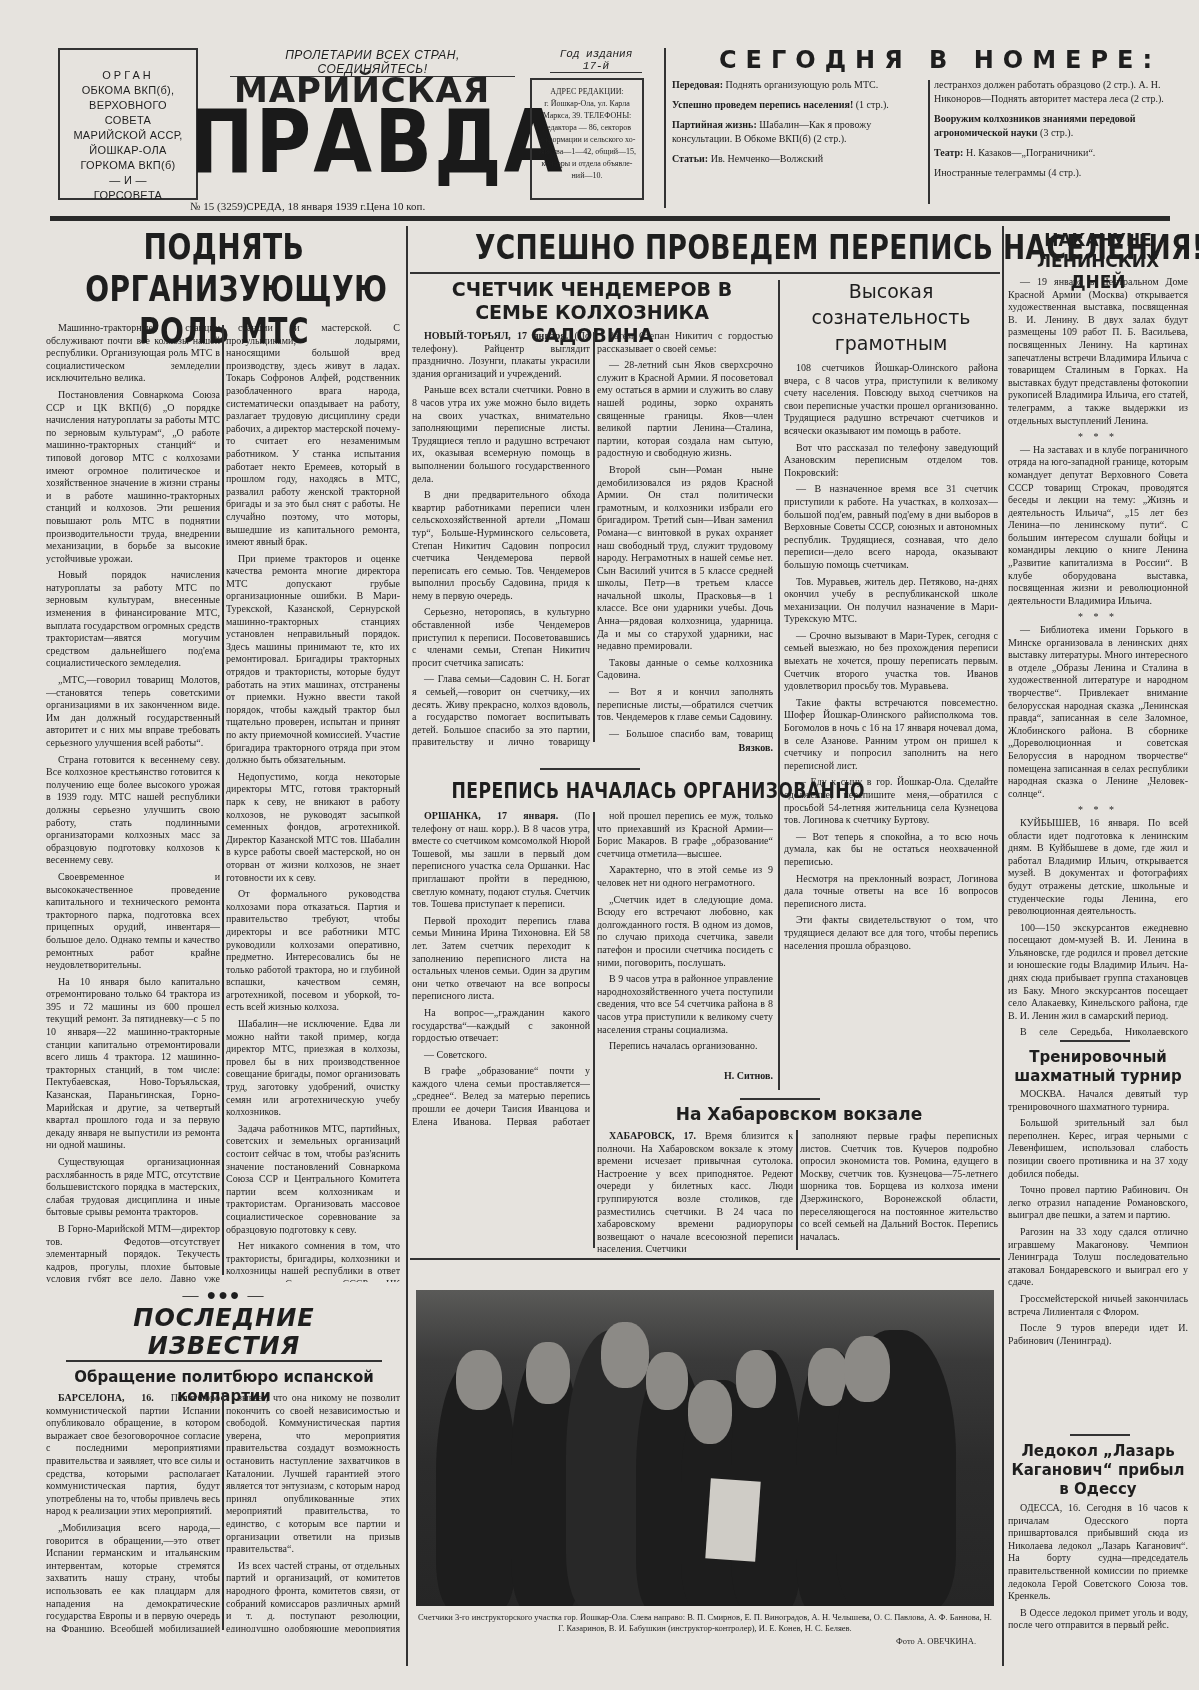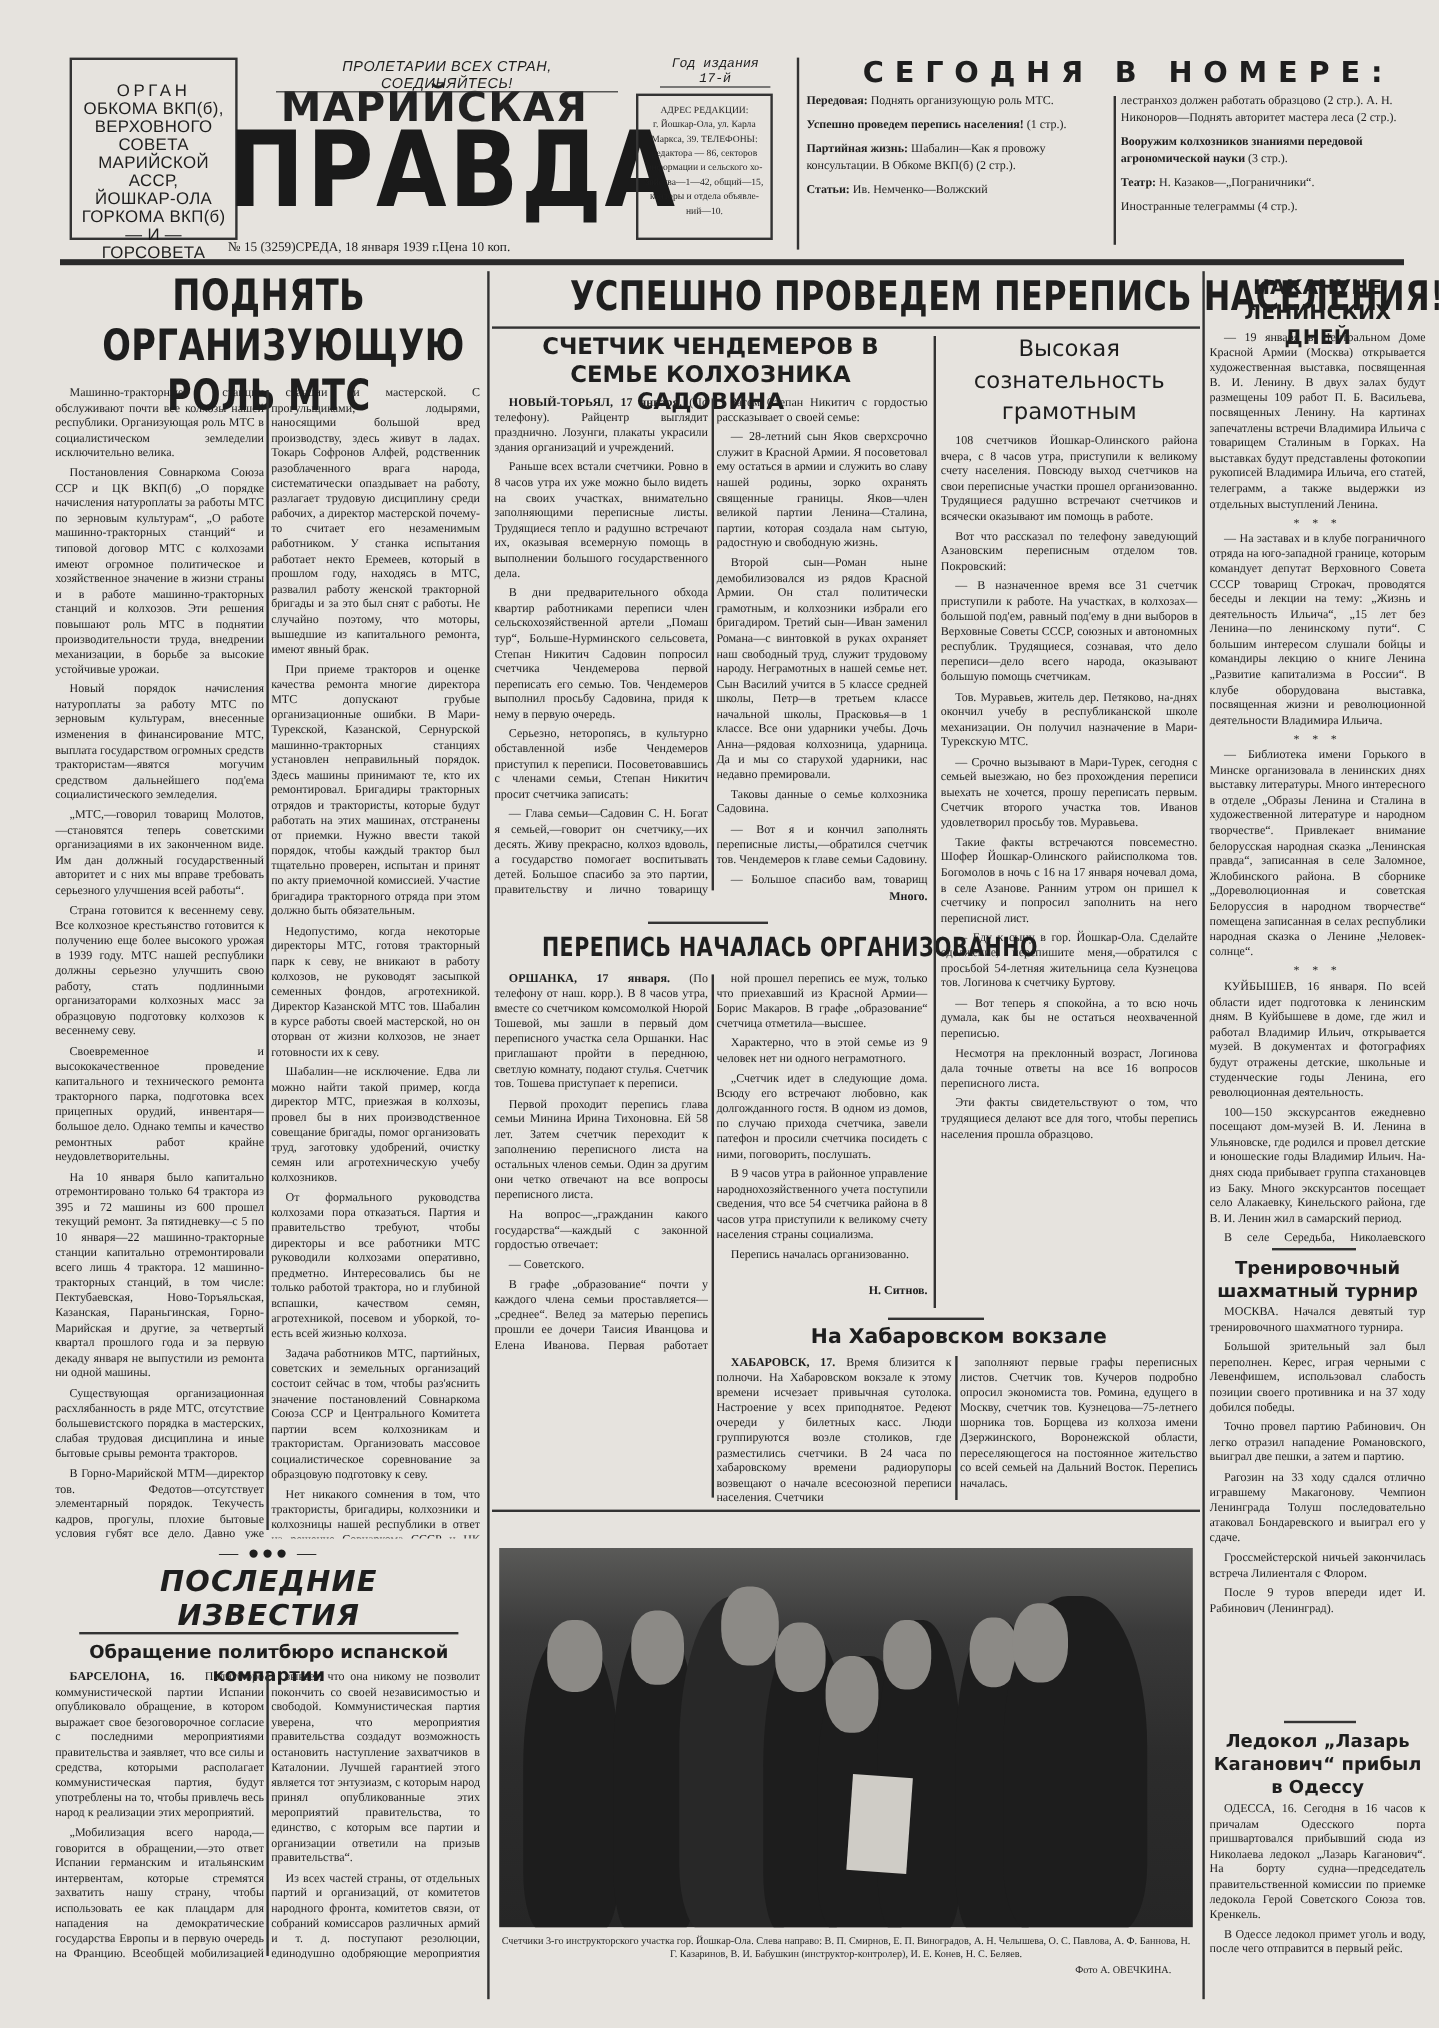--- a/index.html
+++ b/index.html
@@ -1,20 +1,20 @@
 <!DOCTYPE html>
 <html><head>
 <meta charset="utf-8">
 <style>
   html,body{margin:0;padding:0;}
   body{width:1199px;height:1690px;background:#e6e3de;font-family:"Liberation Serif",serif;color:#1e1e1e;position:relative;overflow:hidden;}
   .page{position:absolute;left:40px;top:40px;width:1150px;height:1640px;}
   .abs{position:absolute;}
   .boxed{border:2px solid #333;box-sizing:border-box;}
-  .hdr-organ{left:18px;top:8px;width:140px;height:152px;text-align:center;font-size:14px;line-height:15px;padding-top:18px;box-sizing:border-box;font-family:"Liberation Sans",sans-serif;letter-spacing:0.3px;}
+  .hdr-organ{left:18px;top:8px;width:140px;height:152px;text-align:center;font-size:11px;line-height:15px;padding-top:18px;box-sizing:border-box;font-family:"Liberation Sans",sans-serif;letter-spacing:0.3px;}
   .slogan{left:190px;top:8px;width:285px;text-align:center;font-style:italic;font-size:12px;border-bottom:1.5px solid #333;font-family:"Liberation Sans",sans-serif;letter-spacing:0.5px;}
   .title1{left:152px;top:30px;width:340px;text-align:center;font-family:"DejaVu Sans",sans-serif;font-weight:bold;font-size:34px;letter-spacing:1px;color:#222;}
   .title2{left:150px;top:60px;width:350px;text-align:center;font-family:"DejaVu Sans",sans-serif;font-weight:900;font-size:76px;line-height:84px;letter-spacing:2px;color:#1a1a1a;transform:scaleY(1.15);}
   .issue-line{left:150px;top:160px;width:330px;font-size:11px;display:flex;font-family:"Liberation Serif",serif;}
   .year{left:510px;top:8px;width:92px;font-style:italic;font-size:11px;border-bottom:1.5px solid #333;text-align:center;font-family:Liberation Mono, monospace;}
   .address{left:490px;top:38px;width:114px;height:122px;font-size:8px;line-height:12px;text-align:center;padding:6px 4px;box-sizing:border-box;}
   .today-title{left:655px;top:6px;width:490px;text-align:center;font-family:"DejaVu Sans",sans-serif;font-weight:bold;font-size:24px;letter-spacing:9px;}
   .today-col{font-size:10px;line-height:14px;}
   .today-col p{margin:0 0 6px 0;}
   .today-col b{font-weight:bold;}
@@ -103,22 +103,22 @@
     <p>На 10 января было капитально отремонтировано только 64 трактора из 395 и 72 машины из 600 прошел текущий ремонт. За пятидневку—с 5 по 10 января—22 машинно-тракторные станции капитально отремонтировали всего лишь 4 трактора. 12 машинно-тракторных станций, в том числе: Пектубаевская, Ново-Торъяльская, Казанская, Параньгинская, Горно-Марийская и другие, за четвертый квартал прошлого года и за первую декаду января не выпустили из ремонта ни одной машины.</p>
     <p>Существующая организационная расхлябанность в ряде МТС, отсутствие большевистского порядка в мастерских, слабая трудовая дисциплина и иные бытовые срывы ремонта тракторов.</p>
     <p>В Горно-Марийской МТМ—директор тов. Федотов—отсутствует элементарный порядок. Текучесть кадров, прогулы, плохие бытовые условия губят все дело. Давно уже разобрано 14 тракторов, части от них перепутаны, и люди не могут найти конца, с чего начать сборку машин.</p>
 
   </div>
   <div class="abs vline" style="left:182px;top:285px;height:950px;"></div>
   <div class="abs col" style="left:186px;top:282px;width:174px;height:960px;overflow:hidden;">
     <p>станции и мастерской. С прогульщиками, лодырями, наносящими большой вред производству, здесь живут в ладах. Токарь Софронов Алфей, родственник разоблаченного врага народа, систематически опаздывает на работу, разлагает трудовую дисциплину среди рабочих, а директор мастерской почему-то считает его незаменимым работником. У станка испытания работает некто Еремеев, который в прошлом году, находясь в МТС, развалил работу женской тракторной бригады и за это был снят с работы. Не случайно поэтому, что моторы, вышедшие из капитального ремонта, имеют явный брак.</p>
     <p>При приеме тракторов и оценке качества ремонта многие директора МТС допускают грубые организационные ошибки. В Мари-Турекской, Казанской, Сернурской машинно-тракторных станциях установлен неправильный порядок. Здесь машины принимают те, кто их ремонтировал. Бригадиры тракторных отрядов и трактористы, которые будут работать на этих машинах, отстранены от приемки. Нужно ввести такой порядок, чтобы каждый трактор был тщательно проверен, испытан и принят по акту приемочной комиссией. Участие бригадира тракторного отряда при этом должно быть обязательным.</p>
     <p>Недопустимо, когда некоторые директоры МТС, готовя тракторный парк к севу, не вникают в работу колхозов, не руководят засыпкой семенных фондов, агротехникой. Директор Казанской МТС тов. Шабалин в курсе работы своей мастерской, но он оторван от жизни колхозов, не знает готовности их к севу.</p>
+    <p>От формального руководства колхозами пора отказаться. Партия и правительство требуют, чтобы директоры и все работники МТС руководили колхозами оперативно, предметно. Интересовались бы не только работой трактора, но и глубиной вспашки, качеством семян, агротехникой, посевом и уборкой, то-есть всей жизнью колхоза.</p>
     <p>Шабалин—не исключение. Едва ли можно найти такой пример, когда директор МТС, приезжая в колхозы, провел бы в них производственное совещание бригады, помог организовать труд, заготовку удобрений, очистку семян или агротехническую учебу колхозников.</p>
-    <p>От формального руководства колхозами пора отказаться. Партия и правительство требуют, чтобы директоры и все работники МТС руководили колхозами оперативно, предметно. Интересовались бы не только работой трактора, но и глубиной вспашки, качеством семян, агротехникой, посевом и уборкой, то-есть всей жизнью колхоза.</p>
     <p>Задача работников МТС, партийных, советских и земельных организаций состоит сейчас в том, чтобы раз'яснить значение постановлений Совнаркома Союза ССР и Центрального Комитета партии всем колхозникам и трактористам. Организовать массовое социалистическое соревнование за образцовую подготовку к севу.</p>
     <p>Нет никакого сомнения в том, что трактористы, бригадиры, колхозники и колхозницы нашей республики в ответ на решение Совнаркома СССР и ЦК ВКП(б) поднимут свою производственную активность, по-большевистски возьмутся за подготовку к весеннему севу.</p>
   </div>
 
   <div class="abs vline" style="left:366px;top:186px;height:1440px;"></div>
 
   <div class="abs" style="left:6px;top:1246px;width:356px;">
     <div class="dots">— ●●● —</div>
     <div style="font-family:'DejaVu Sans',sans-serif;font-style:italic;font-weight:bold;font-size:24px;text-align:center;letter-spacing:1px;border-bottom:2px solid #333;margin:0 20px;">ПОСЛЕДНИЕ ИЗВЕСТИЯ</div>
     <div class="sub" style="font-size:15px;line-height:19px;margin-top:6px;">Обращение политбюро испанской компартии</div>
@@ -148,21 +148,21 @@
   </div>
   <div class="abs vline" style="left:553px;top:292px;height:410px;"></div>
   <div class="abs col" style="left:557px;top:290px;width:176px;height:410px;overflow:hidden;">
     <p>Затем Степан Никитич с гордостью рассказывает о своей семье:</p>
     <p>— 28-летний сын Яков сверхсрочно служит в Красной Армии. Я посоветовал ему остаться в армии и служить во славу нашей родины, зорко охранять священные границы. Яков—член великой партии Ленина—Сталина, партии, которая создала нам сытую, радостную и свободную жизнь.</p>
     <p>Второй сын—Роман ныне демобилизовался из рядов Красной Армии. Он стал политически грамотным, и колхозники избрали его бригадиром. Третий сын—Иван заменил Романа—с винтовкой в руках охраняет наш свободный труд, служит трудовому народу. Неграмотных в нашей семье нет. Сын Василий учится в 5 классе средней школы, Петр—в третьем классе начальной школы, Прасковья—в 1 классе. Все они ударники учебы. Дочь Анна—рядовая колхозница, ударница. Да и мы со старухой ударники, нас недавно премировали.</p>
     <p>Таковы данные о семье колхозника Садовина.</p>
     <p>— Вот я и кончил заполнять переписные листы,—обратился счетчик тов. Чендемеров к главе семьи Садовину.</p>
     <p>— Большое спасибо вам, товарищ Чендемеров, что вы переписали нашу семью первой.</p>
   </div>
-  <div class="abs sig" style="left:557px;top:702px;width:176px;">Много.</div>
+  <div class="abs sig" style="left:557px;top:702px;width:176px;">Вязков.</div>
 
   <div class="abs small-rule" style="left:500px;top:728px;width:100px;"></div>
   <div class="abs" style="left:372px;top:738px;width:360px;">
     <h1 class="big" style="font-size:22px;line-height:26px;white-space:nowrap;">ПЕРЕПИСЬ НАЧАЛАСЬ ОРГАНИЗОВАННО</h1>
   </div>
   <div class="abs col" style="left:372px;top:770px;width:178px;height:318px;overflow:hidden;">
     <p><b>ОРШАНКА, 17 января.</b> <span>(По телефону от наш. корр.). В 8 часов утра, вместе со счетчиком комсомолкой Нюрой Тошевой, мы зашли в первый дом переписного участка села Оршанки. Нас приглашают пройти в переднюю, светлую комнату, подают стулья. Счетчик тов. Тошева приступает к переписи.</span></p>
     <p>Первой проходит перепись глава семьи Минина Ирина Тихоновна. Ей 58 лет. Затем счетчик переходит к заполнению переписного листа на остальных членов семьи. Один за другим они четко отвечают на все вопросы переписного листа.</p>
     <p>На вопрос—„гражданин какого государства“—каждый с законной гордостью отвечает:</p>
     <p>— Советского.</p>

